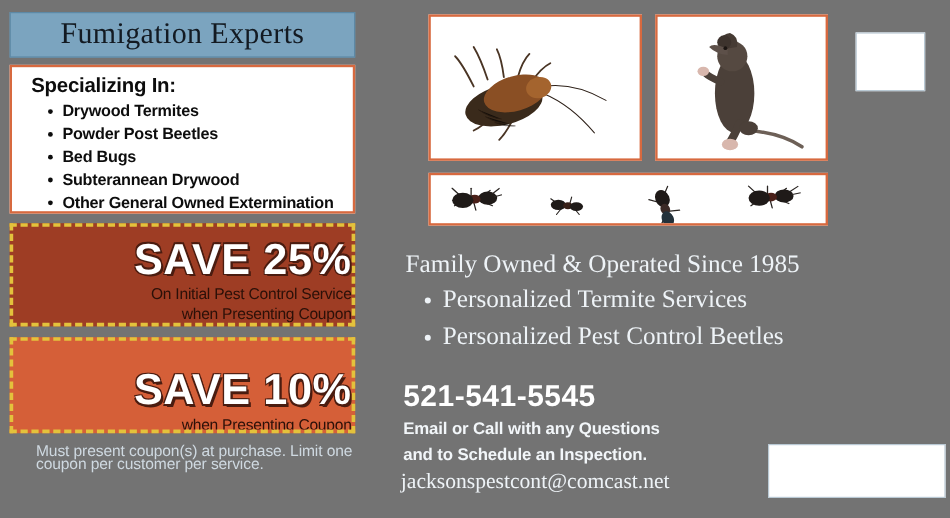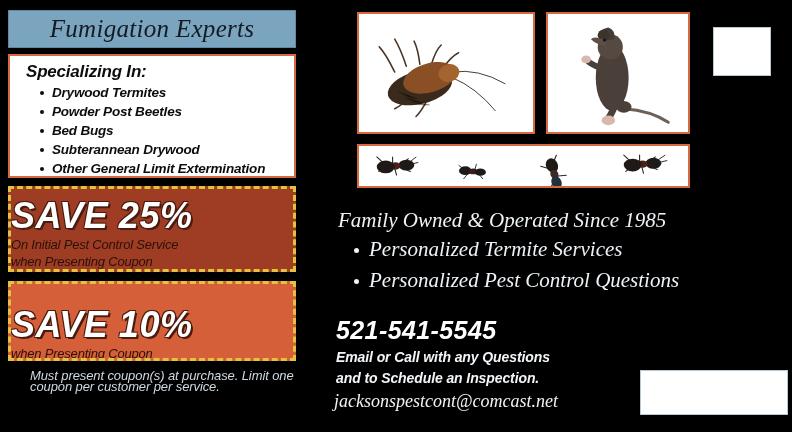--- a/index.html
+++ b/index.html
@@ -4,24 +4,23 @@
 <style>
   html, body {
     margin: 0;
     padding: 0;
     background: #ffffff;
   }
   #ad {
     position: relative;
     width: 792px;
     height: 432px;
-    background: #000000;
+    background: #737373;
     overflow: hidden;
     font-family: "Liberation Sans", sans-serif;
-    font-style: italic;
   }
 
   
   #left-column {
     position: absolute;
     left: 8px;
     top: 10px;
     width: 288px;
     height: 416px;
   }
@@ -83,21 +82,21 @@
     width: 4px;
     height: 4px;
     background: #0d0d0d;
     border-radius: 50%;
   }
 
   .coupon {
     width: 288px;
     box-sizing: border-box;
     border: 3px dashed #e3c23c;
-    text-align: left;
+    text-align: right;
     overflow: hidden;
   }
   #coupon-25 {
     margin-top: 8px;
     height: 86px;
     background: #9e3d24;
     padding-top: 7px;
   }
   #coupon-10 {
     margin-top: 9px;
@@ -268,21 +267,21 @@
       <span id="title-banner-text">Fumigation Experts</span>
     </div>
 
     <div id="specialties-panel">
       <div id="specialties-heading">Specializing In:</div>
       <ul class="specialty-list">
         <li class="specialty-item">Drywood Termites</li>
         <li class="specialty-item">Powder Post Beetles</li>
         <li class="specialty-item">Bed Bugs</li>
         <li class="specialty-item">Subterannean Drywood</li>
-        <li class="specialty-item">Other General Limit Extermination</li>
+        <li class="specialty-item">Other General Owned Extermination</li>
       </ul>
     </div>
 
     <div class="coupon" id="coupon-25">
       <div class="coupon-headline">SAVE 25%</div>
       <div class="coupon-sub">On Initial Pest Control Service</div>
       <div class="coupon-sub">when Presenting Coupon</div>
     </div>
 
     <div class="coupon" id="coupon-10">
@@ -390,21 +389,21 @@
           <path d="M41 5 L48 0 M42 8 L50 6" stroke="#2a2522" stroke-width="1" fill="none"></path>
         </g>
       </g>
     </svg>
   </div>
 
   <div id="tagline">Family Owned &amp; Operated Since 1985</div>
 
   <ul id="services-list">
     <li class="service-item">Personalized Termite Services</li>
-    <li class="service-item">Personalized Pest Control Questions</li>
+    <li class="service-item">Personalized Pest Control Beetles</li>
   </ul>
 
   <div id="phone">521-541-5545</div>
   <div id="contact-line-1">Email or Call with any Questions</div>
   <div id="contact-line-2">and to Schedule an Inspection.</div>
   <div id="email">jacksonspestcont@comcast.net</div>
 
   <div class="blank-box" id="blank-box-top"></div>
   <div class="blank-box" id="blank-box-bottom"></div>
 

